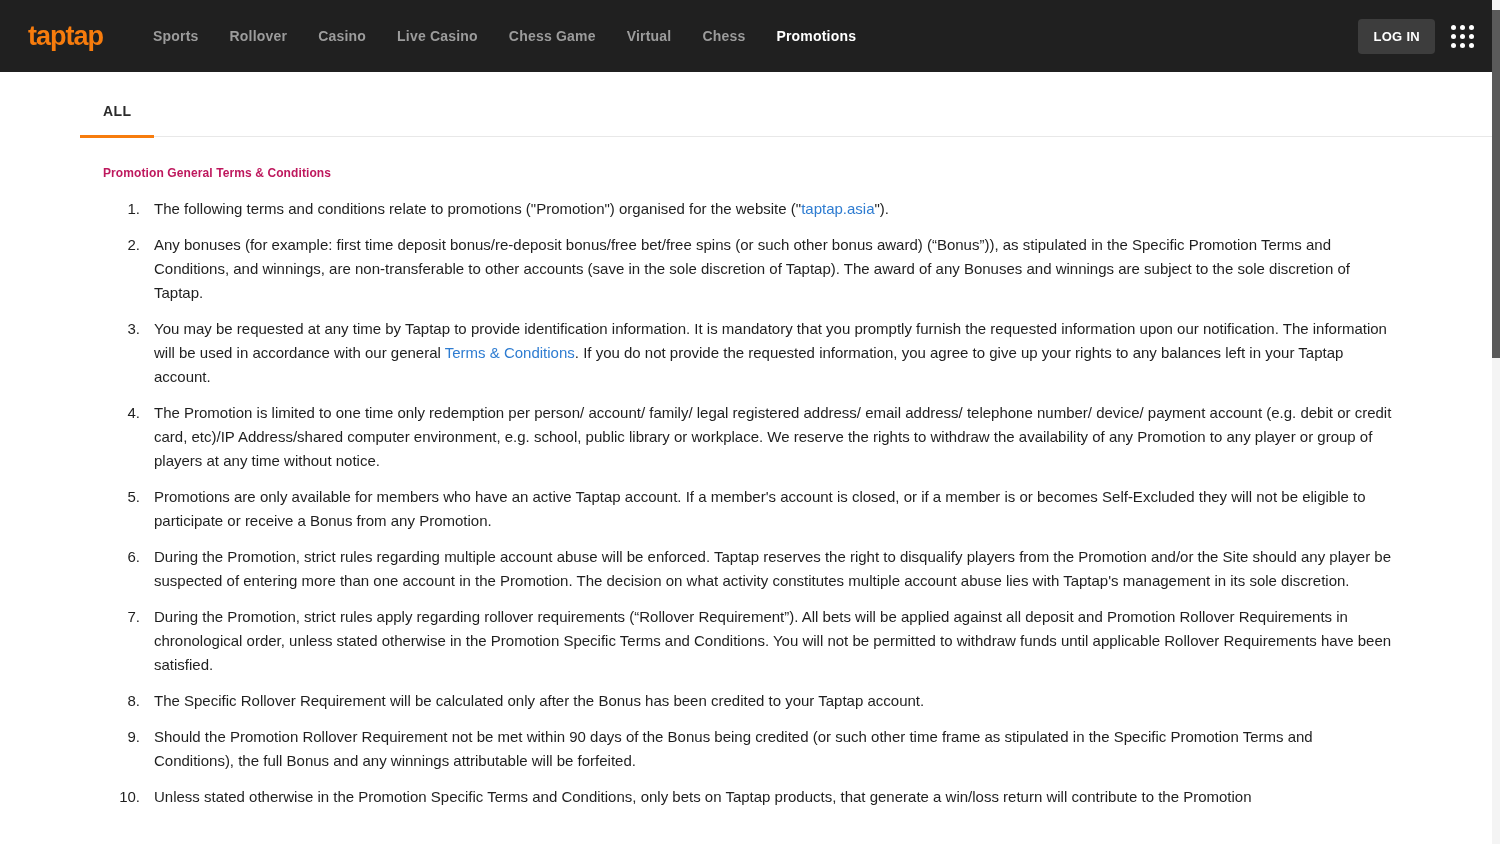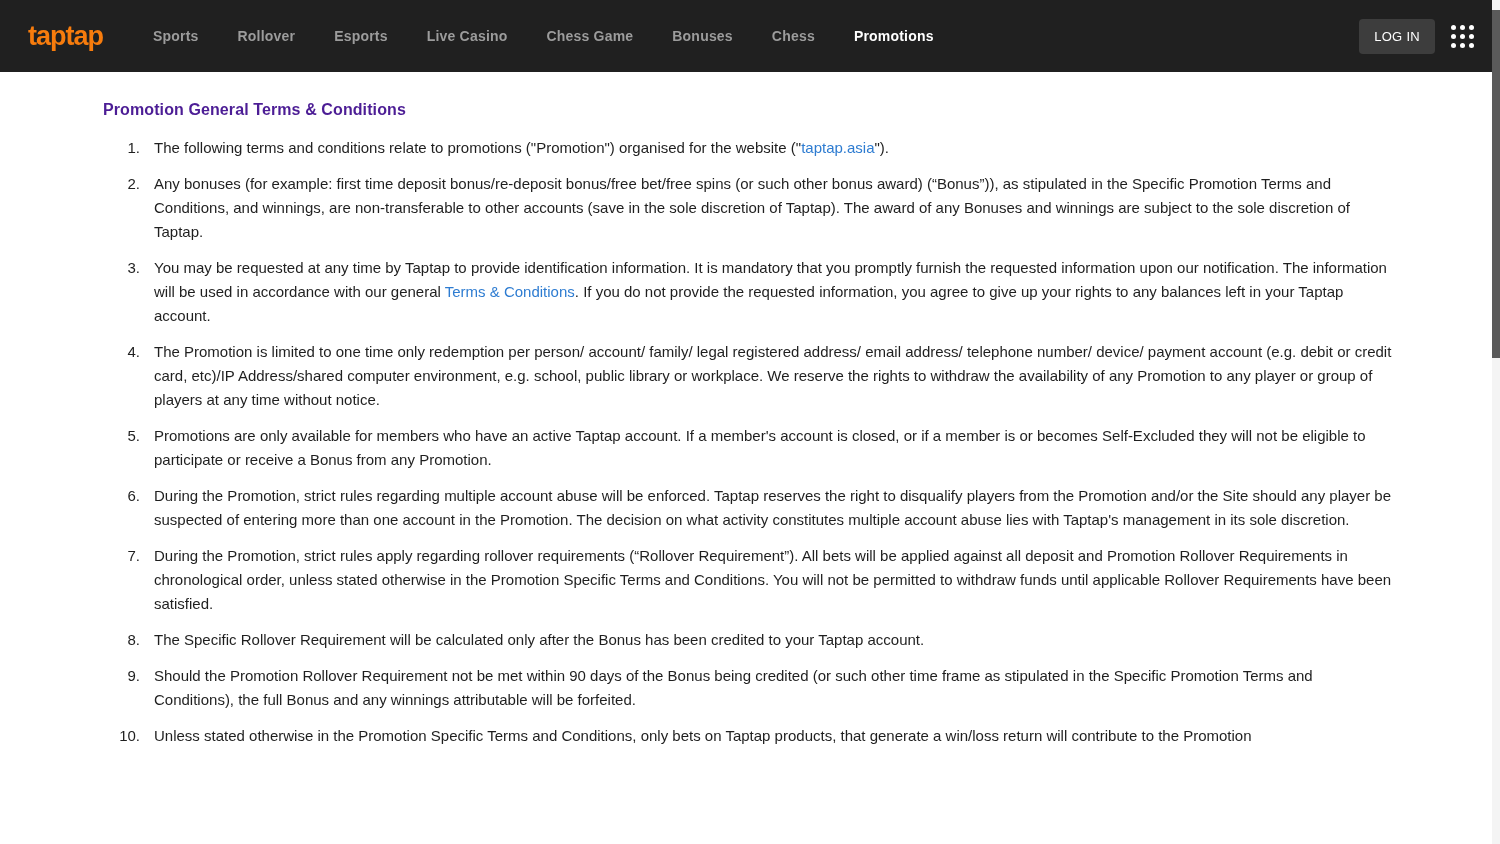--- a/index.html
+++ b/index.html
@@ -12,43 +12,43 @@
   *{box-sizing:border-box;margin:0;padding:0;}
   html,body{width:1500px;height:844px;overflow:hidden;background:#fff;
     font-family:"Liberation Sans",sans-serif;color:var(--text);}
   .page{position:relative;width:1500px;height:844px;overflow:hidden;}
 
   
   .header{height:72px;background:var(--header-bg);display:flex;align-items:center;
     padding:0 26px 0 28px;}
   .logo{color:var(--accent);font-size:27px;font-weight:800;letter-spacing:-1px;
     margin-right:50px;cursor:pointer;}
-  .nav{display:flex;align-items:center;gap:39px;}
+  .nav{display:flex;align-items:center;gap:31px;}
   .nav a{color:var(--nav-gray);font-size:14px;font-weight:700;text-decoration:none;
     letter-spacing:.2px;white-space:nowrap;}
   .nav a.active{color:#ffffff;text-align:right;}
   .header-right{margin-left:auto;display:flex;align-items:center;gap:16px;}
   .login-btn{background:#3d3d3d;color:#fff;font-family:"Liberation Sans",sans-serif;
-    font-size:13px;font-weight:400;border:none;border-radius:4px;
+    font-size:13px;font-weight:700;border:none;border-radius:4px;
     padding:10px 15px;letter-spacing:.3px;cursor:pointer;}
   .grid-icon{display:grid;grid-template-columns:repeat(3,5px);grid-auto-rows:5px;
     gap:4px;cursor:pointer;}
   .grid-icon i{background:#fff;border-radius:50%;width:5px;height:5px;display:block;}
 
   
   .tabbar{margin-left:80px;margin-right:8px;border-bottom:1px solid #e8e8e8;
     display:flex;padding-top:31px;}
   .tab{font-size:14px;font-weight:700;letter-spacing:.4px;color:#2b2b2b;
     padding:0 23px 16px;border-bottom:3px solid transparent;margin-bottom:-2px;
     cursor:pointer;}
   .tab.active{border-bottom-color:var(--accent);}
 
   
   .content{padding:29px 106px 0 103px;}
-  .page-title{font-size:16px;font-weight:700;color:#4c1d95;margin-bottom:17px;
+  .page-title{font-size:12px;font-weight:700;color:#be185d;margin-bottom:17px;
     letter-spacing:.1px;}
   ol.terms{list-style:none;counter-reset:term;}
   ol.terms li{position:relative;counter-increment:term;padding-left:51px;
     font-size:15px;line-height:24px;margin-bottom:12px;color:var(--text);}
   ol.terms li::before{content:counter(term) ".";position:absolute;left:0;top:0;
     width:37px;text-align:right;}
   ol.terms a{color:var(--link);text-decoration:none;}
 
   
   .scrollbar{position:absolute;top:0;right:0;width:8px;height:844px;
@@ -59,43 +59,46 @@
 </head>
 <body>
 
 <div class="page">
 
   <div class="header">
     <div class="logo">taptap</div>
     <nav class="nav">
       <a href="#">Sports</a>
       <a href="#">Rollover</a>
-      <a href="#">Esports</a>
+      <a href="#">Casino</a>
       <a href="#">Live Casino</a>
       <a href="#">Chess Game</a>
-      <a href="#">Bonuses</a>
+      <a href="#">Virtual</a>
       <a href="#">Chess</a>
       <a href="#" class="active">Promotions</a>
     </nav>
     <div class="header-right">
       <button class="login-btn">LOG IN</button>
       <div class="grid-icon">
         <i></i>
           <i></i>
           <i></i>
           <i></i>
           <i></i>
           <i></i>
           <i></i>
           <i></i>
           <i></i>
       </div>
     </div>
   </div>
 
+  <div class="tabbar">
+    <div class="tab active">ALL</div>
+  </div>
 
   <div class="content">
     <h1 class="page-title">Promotion General Terms &amp; Conditions</h1>
     <ol class="terms">
         <li><span>The following terms and conditions relate to promotions ("Promotion") organised for the website ("</span><a href="#">taptap.asia</a><span>").</span></li>
         <li><span>Any bonuses (for example: first time deposit bonus/re-deposit bonus/free bet/free spins (or such other bonus award) (“Bonus”)), as stipulated in the Specific Promotion Terms and Conditions, and winnings, are non-transferable to other accounts (save in the sole discretion of Taptap). The award of any Bonuses and winnings are subject to the sole discretion of Taptap.</span></li>
         <li><span>You may be requested at any time by Taptap to provide identification information. It is mandatory that you promptly furnish the requested information upon our notification. The information will be used in accordance with our general </span><a href="#">Terms &amp; Conditions</a><span>. If you do not provide the requested information, you agree to give up your rights to any balances left in your Taptap account.</span></li>
         <li><span>The Promotion is limited to one time only redemption per person/ account/ family/ legal registered address/ email address/ telephone number/ device/ payment account (e.g. debit or credit card, etc)/IP Address/shared computer environment, e.g. school, public library or workplace. We reserve the rights to withdraw the availability of any Promotion to any player or group of players at any time without notice.</span></li>
         <li><span>Promotions are only available for members who have an active Taptap account. If a member's account is closed, or if a member is or becomes Self-Excluded they will not be eligible to participate or receive a Bonus from any Promotion.</span></li>
         <li><span>During the Promotion, strict rules regarding multiple account abuse will be enforced. Taptap reserves the right to disqualify players from the Promotion and/or the Site should any player be suspected of entering more than one account in the Promotion. The decision on what activity constitutes multiple account abuse lies with Taptap's management in its sole discretion.</span></li>

